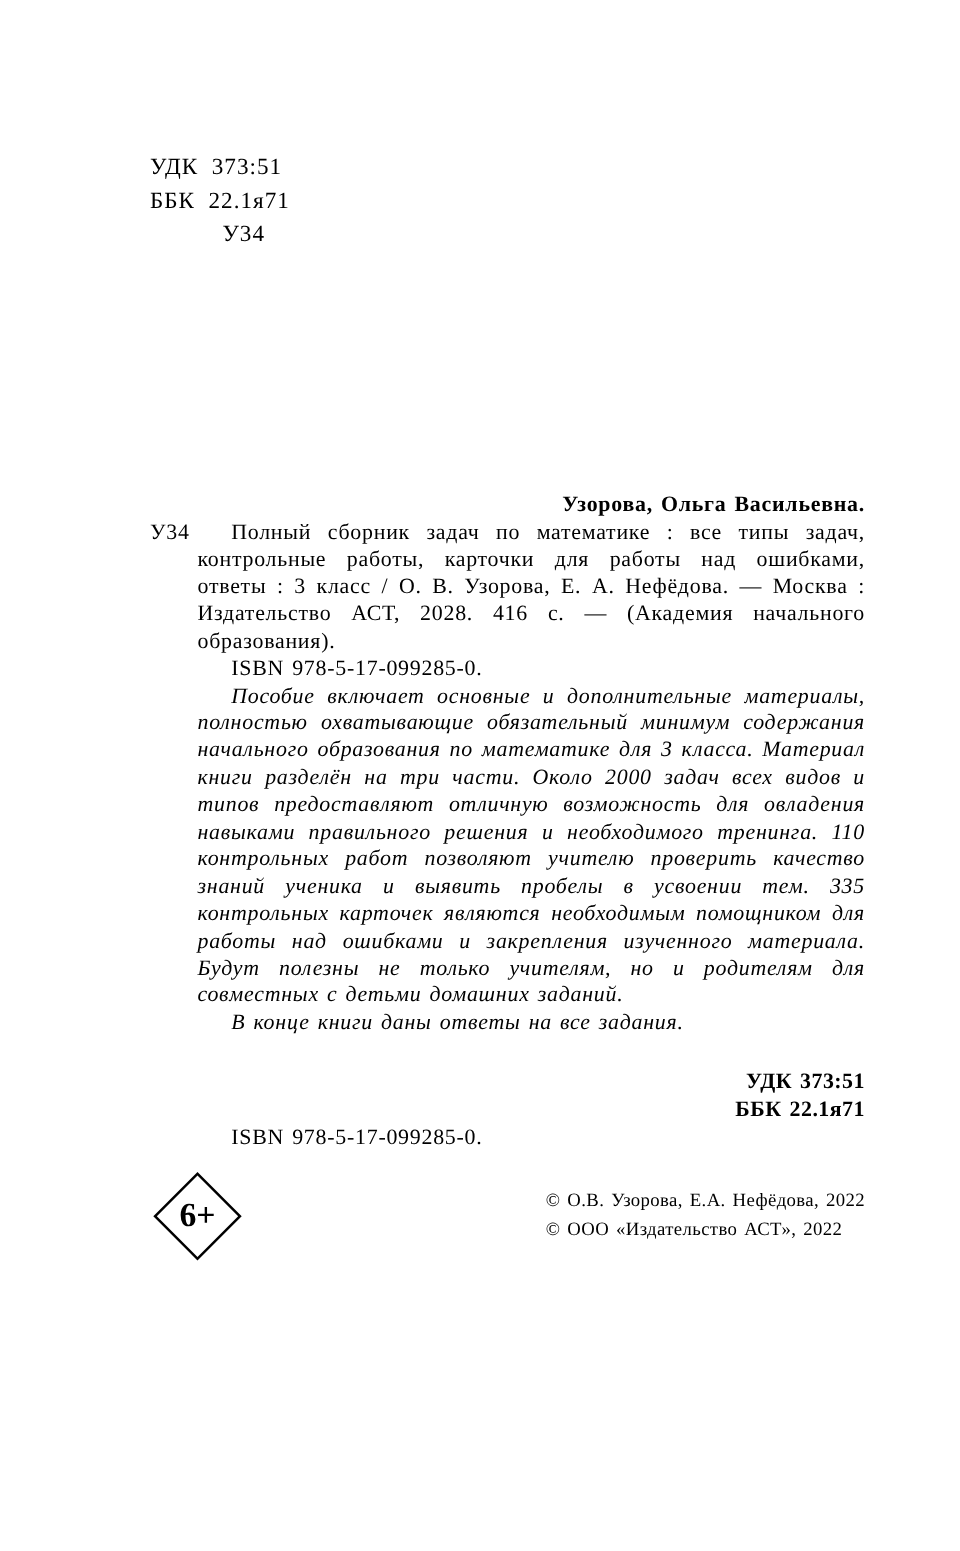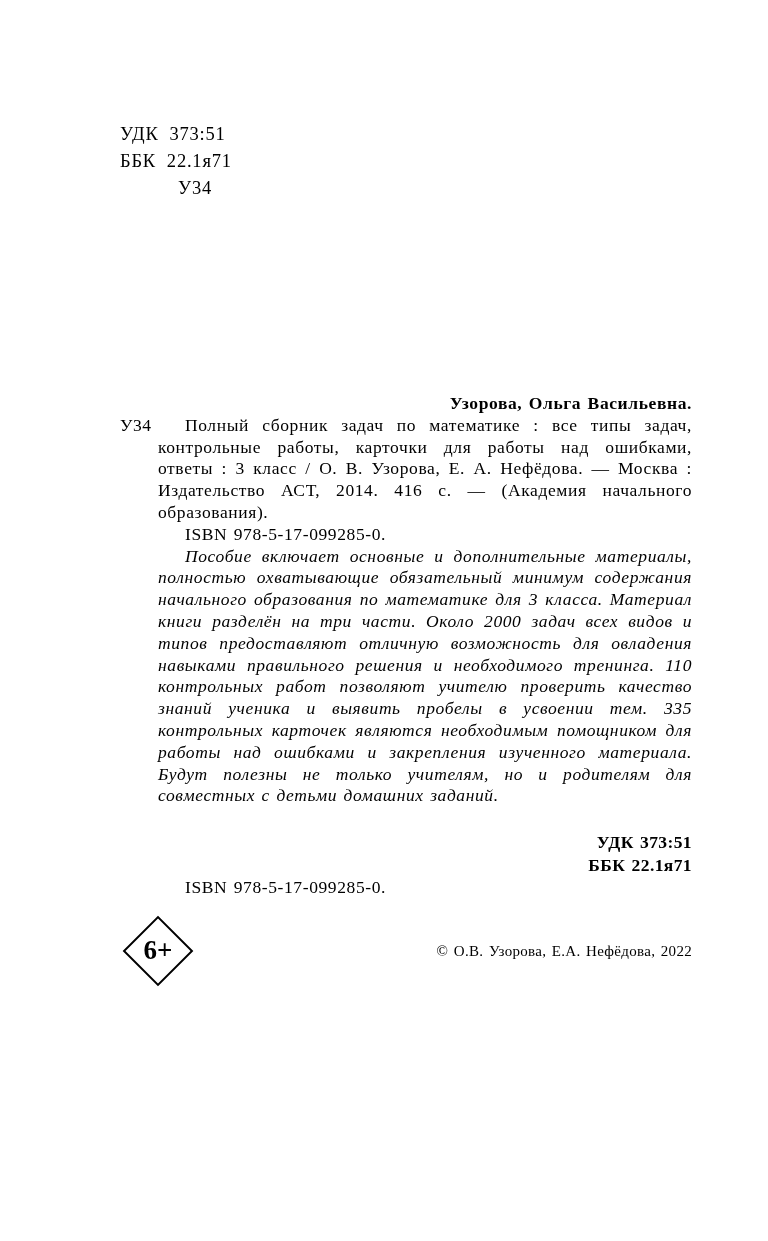--- a/index.html
+++ b/index.html
@@ -61,39 +61,41 @@
     <div>ББК&nbsp;&nbsp;22.1я71</div>
     <div class="top-u34">У34</div>
   </div>
 
   <div class="text-block">
 
     <p class="author">Узорова, Ольга Васильевна.</p>
 
     <p class="bib">
       <span class="u34-margin">У34</span>
-      <span>Полный сборник задач по математике : все типы задач, контрольные работы, карточки для работы над ошибками, ответы : 3 класс / О. В. Узорова, Е. А. Нефёдова. — Мо­сква : Издательство АСТ, 2014. 416 с. — (Академия началь­ного образования).</span>
+      <span>Полный сборник задач по математике : все типы задач, контрольные работы, карточки для работы над ошибками, ответы : 3 класс / О. В. Узорова, Е. А. Нефёдова. — Мо­сква : Издательство АСТ, 2028. 416 с. — (Академия началь­ного образования).</span>
     </p>
 
     <p class="indent">ISBN 978-5-17-099285-0.</p>
 
     <p class="indent just">Пособие включает основные и дополнительные мате­риалы, полностью охватывающие обязательный минимум содержания начального образования по математике для 3 класса. Материал книги разделён на три части. Около 2000 задач всех видов и типов предоставляют отличную возможность для овладения навыками правильного ре­шения и необходимого тренинга. 110 контрольных работ позволяют учителю проверить качество знаний ученика и выявить пробелы в усвоении тем. 335 контрольных карто­чек являются необходимым помощником для работы над ошибками и закрепления изученного материала. Будут по­лезны не только учителям, но и родителям для совместных с детьми домашних заданий.</p>
+    <p class="indent just">В конце книги даны ответы на все задания.</p>
 
     <div class="right-codes">
       <div>УДК 373:51</div>
       <div>ББК 22.1я71</div>
     </div>
 
     <p class="isbn-bottom">ISBN 978-5-17-099285-0.</p>
 
     <div class="footer-row">
       <div class="age-badge">
         <div class="diamond-shape"></div>
         <span class="age-text">6+</span>
       </div>
       <div class="copyrights">
         <div>© О.В. Узорова, Е.А. Нефёдова, 2022</div>
+        <div>© ООО «Издательство АСТ», 2022</div>
       </div>
     </div>
 
   </div>
 
 </div>
 
 </body></html>

